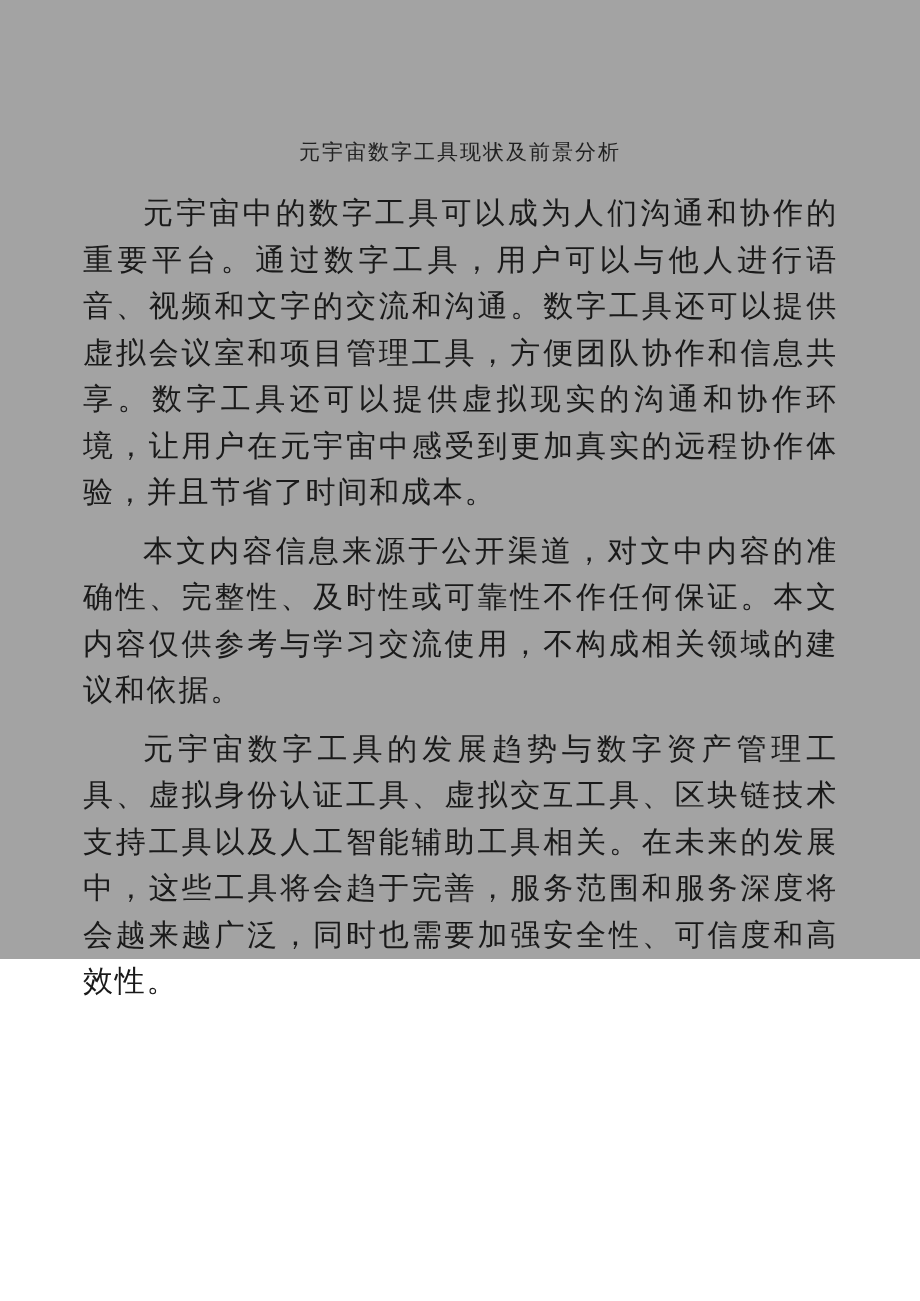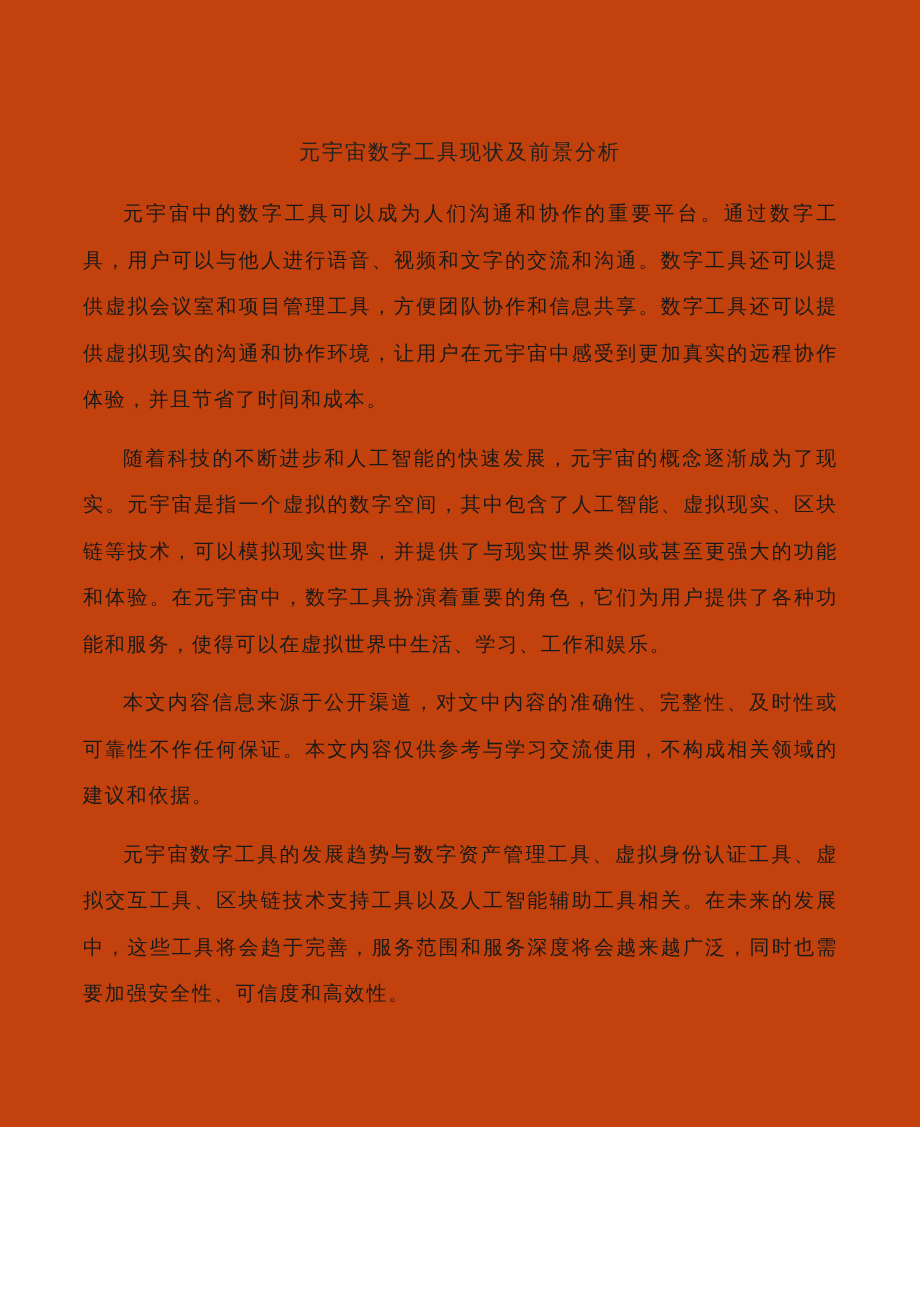--- a/index.html
+++ b/index.html
@@ -1,36 +1,35 @@
 <!DOCTYPE html>
 <html><head>
   <meta charset="utf-8">
   <style>
     html, body { margin: 0; padding: 0; background: #ffffff; }
     body { width: 920px; height: 1301px; position: relative; overflow: hidden; }
     .page {
-      position: absolute; left: 0; top: 0; width: 920px; height: 1127px; background: #c2410c;
+      position: absolute; left: 0; top: 0; width: 920px; height: 959px; background: #a3a3a3;
     }
     .title {
       position: absolute; top: 136px; left: 0; width: 920px; text-align: center;
       font-family: "DejaVu Serif", "Liberation Serif", serif;
       font-size: 21px; letter-spacing: 2px; color: #222; line-height: 32px;
     }
     .body {
       position: absolute; left: 83px; width: 755px; top: 190px;
       font-family: Liberation Serif, serif;
-      font-size: 20px; color: #1a1a1a; line-height: 46.5px; letter-spacing: 1.8px;
+      font-size: 30px; color: #1a1a1a; line-height: 46.5px; letter-spacing: 1.8px;
       text-align: justify;
     }
     .para { margin: 0 0 12px 0; text-indent: 2em; }
   </style>
 </head>
 <body>
 
 <div class="page">
   <div class="title">元宇宙数字工具现状及前景分析</div>
   <div class="body">
     <p class="para">元宇宙中的数字工具可以成为人们沟通和协作的重要平台。通过数字工具，用户可以与他人进行语音、视频和文字的交流和沟通。数字工具还可以提供虚拟会议室和项目管理工具，方便团队协作和信息共享。数字工具还可以提供虚拟现实的沟通和协作环境，让用户在元宇宙中感受到更加真实的远程协作体验，并且节省了时间和成本。</p>
-    <p class="para">随着科技的不断进步和人工智能的快速发展，元宇宙的概念逐渐成为了现实。元宇宙是指一个虚拟的数字空间，其中包含了人工智能、虚拟现实、区块链等技术，可以模拟现实世界，并提供了与现实世界类似或甚至更强大的功能和体验。在元宇宙中，数字工具扮演着重要的角色，它们为用户提供了各种功能和服务，使得可以在虚拟世界中生活、学习、工作和娱乐。</p>
     <p class="para">本文内容信息来源于公开渠道，对文中内容的准确性、完整性、及时性或可靠性不作任何保证。本文内容仅供参考与学习交流使用，不构成相关领域的建议和依据。</p>
     <p class="para">元宇宙数字工具的发展趋势与数字资产管理工具、虚拟身份认证工具、虚拟交互工具、区块链技术支持工具以及人工智能辅助工具相关。在未来的发展中，这些工具将会趋于完善，服务范围和服务深度将会越来越广泛，同时也需要加强安全性、可信度和高效性。</p>
   </div>
 </div>
 
 </body></html>

